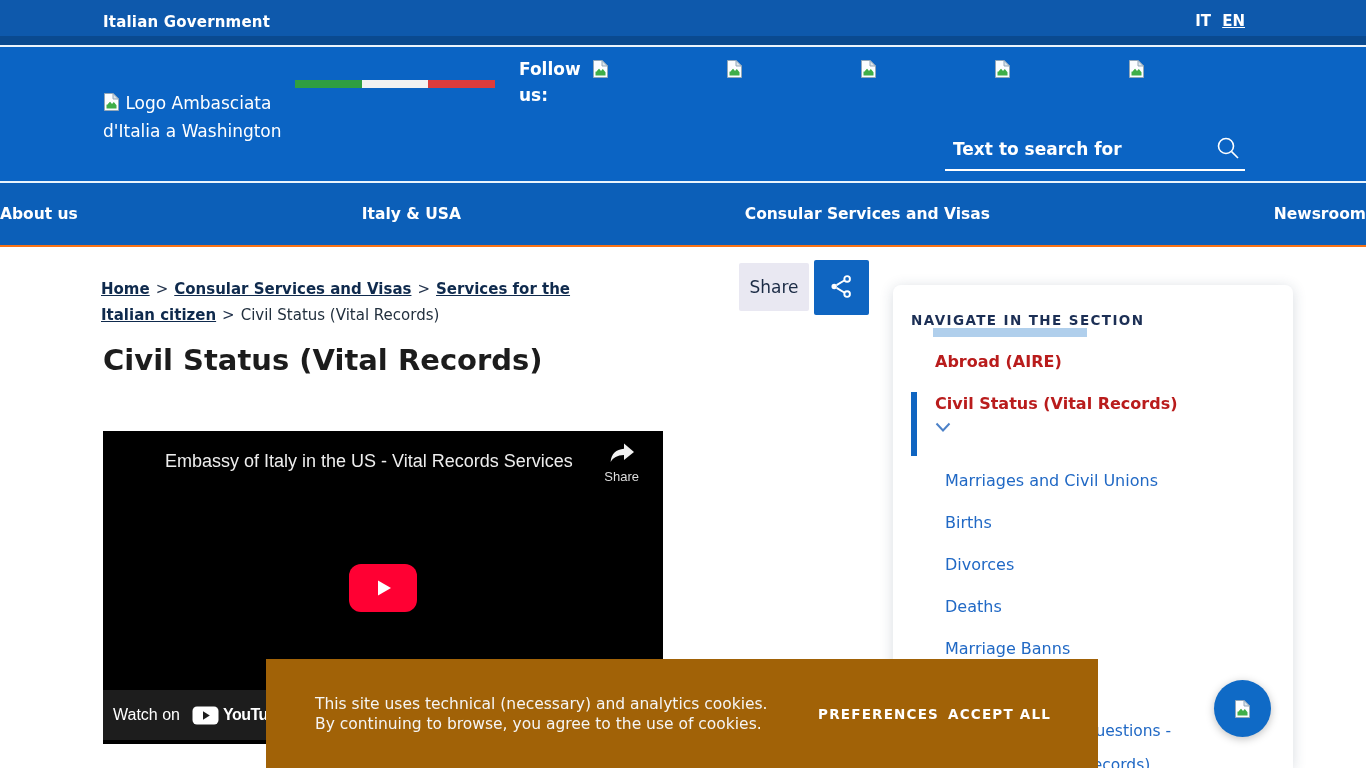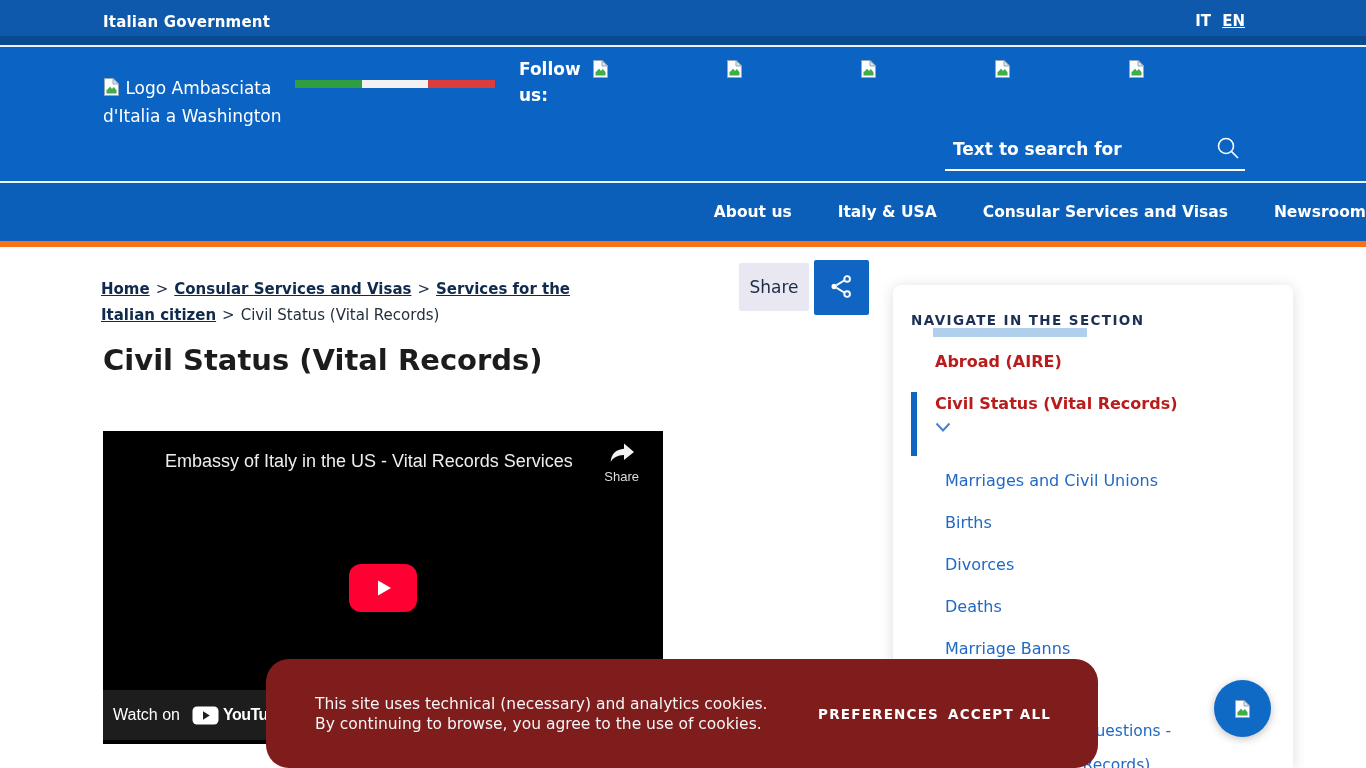--- a/index.html
+++ b/index.html
@@ -10,38 +10,38 @@
   .topbar { position:relative; height:36px; background:#0e59ac; color:#fff; }
   .topbar-strip { height:9px; background:#0a4a90; }
   .gov-label { position:absolute; left:103px; top:13px; font-size:15px; font-weight:700; letter-spacing:.2px; }
   .lang-switch { position:absolute; right:121px; top:12px; font-size:15px; font-weight:700; }
   .lang-switch a { color:#fff; text-decoration:none; margin-left:6px; cursor:pointer; }
   .lang-switch a.current { text-decoration:underline; }
 
   
   .sep-line { height:2px; background:#eaf4fd; }
   .header { position:relative; height:134px; background:#0b64c4; color:#fff; }
-  .logo { position:absolute; left:103px; top:27px; width:182px; font-size:17px; line-height:28px; cursor:pointer; }
+  .logo { position:absolute; left:103px; top:42px; width:182px; font-size:17px; line-height:28px; cursor:pointer; }
   .broken-img { display:inline-block; vertical-align:-3px; line-height:0; }
   .brand { position:absolute; left:295px; top:33px; width:205px; }
   .flag-bar { width:200px; height:8px; margin-bottom:11px;
     background:linear-gradient(to right,#2f9e41 0 33.3%,#f2f2f2 33.3% 66.6%,#dd3c3c 66.6% 100%); }
   .brand-title { font-size:17px; font-weight:700; line-height:20px; width:180px; }
   .follow { position:absolute; left:519px; top:9px; width:64px; font-size:17px; font-weight:700; line-height:26px; }
   .social-row { position:absolute; left:592px; top:12px; width:553px; display:flex; justify-content:space-between; }
   .social-icon { cursor:pointer; }
   .search-box { position:absolute; left:945px; top:80px; width:300px; height:44px; border-bottom:2px solid #fff; }
   .search-box input { position:absolute; left:8px; top:6px; width:250px; height:32px; background:transparent;
     border:none; outline:none; color:#fff; font-family:"DejaVu Sans",sans-serif; font-size:17px; font-weight:700; }
   .search-box input::placeholder { color:#fff; opacity:1; }
   .search-btn { position:absolute; right:4px; top:8px; background:none; border:none; cursor:pointer; line-height:0; }
 
   
-  .navbar { height:64px; background:#0c5fb8; display:flex; justify-content:flex-end; align-items:center; gap:46px;
-    border-bottom:6px solid #f97316; }
+  .navbar { height:64px; background:#0c5fb8; display:flex; justify-content:space-between; align-items:center; gap:46px;
+    border-bottom:2px solid #f97316; }
   .nav-item { color:#fff; font-size:15.5px; font-weight:700; text-decoration:none; cursor:pointer; }
 
   
   .main { position:relative; height:521px; background:#fff; }
 
   .breadcrumb { position:absolute; left:101px; top:29px; width:520px; font-size:15px; line-height:26px; color:#14253f; }
   .bc-link { color:#0f2a4d; font-weight:700; text-decoration:underline; cursor:pointer; margin-right:6px; }
   .bc-sep { color:#24344d; margin-right:6px; }
   .bc-current { color:#22303e; }
 
@@ -79,22 +79,22 @@
   .snav-item { line-height:20px; margin:0 18px 22px 42px; font-size:16px; color:#2169c5; cursor:pointer; }
   .snav-item.lvl1 { font-weight:700; color:#b91c1c; }
   .snav-item.lvl2 { margin-left:52px; }
   .snav-item.active { position:relative; margin-bottom:38px; }
   .snav-item.active::before { content:""; position:absolute; left:-24px; top:-2px; width:6px; height:64px;
     background:#0f65c1; }
   .chev { display:block; margin-top:8px; line-height:0; }
   .snav-item.lvl2:last-child { max-width:240px; margin-top:55px; font-size:15.5px; line-height:34px; }
 
   
-  .cookie { position:absolute; left:266px; top:412px; width:832px; height:109px; background:#7f1d1d;
-    display:flex; align-items:center;border-radius:23px; }
+  .cookie { position:absolute; left:266px; top:412px; width:832px; height:109px; background:#a16207;
+    display:flex; align-items:center; }
   .cookie-text { margin-left:49px; color:#f5f5f5; font-size:15.5px; line-height:20px; }
   .cookie-actions { margin-left:auto; margin-right:47px; text-align:right; display:flex; gap:9px; }
   .ck-btn { background:none; border:none; color:#fff; font-family:"DejaVu Sans",sans-serif; font-size:13.5px;
     font-weight:700; letter-spacing:1.2px; cursor:pointer; text-align:right; padding:0; }
 
   
   .fab { position:absolute; left:1214px; top:433px; width:57px; height:57px; border-radius:50%;
     background:#0f6ac6; border:none; cursor:pointer; box-shadow:0 2px 8px rgba(0,0,0,.25);
     display:flex; align-items:center; justify-content:center; }
 </style>

